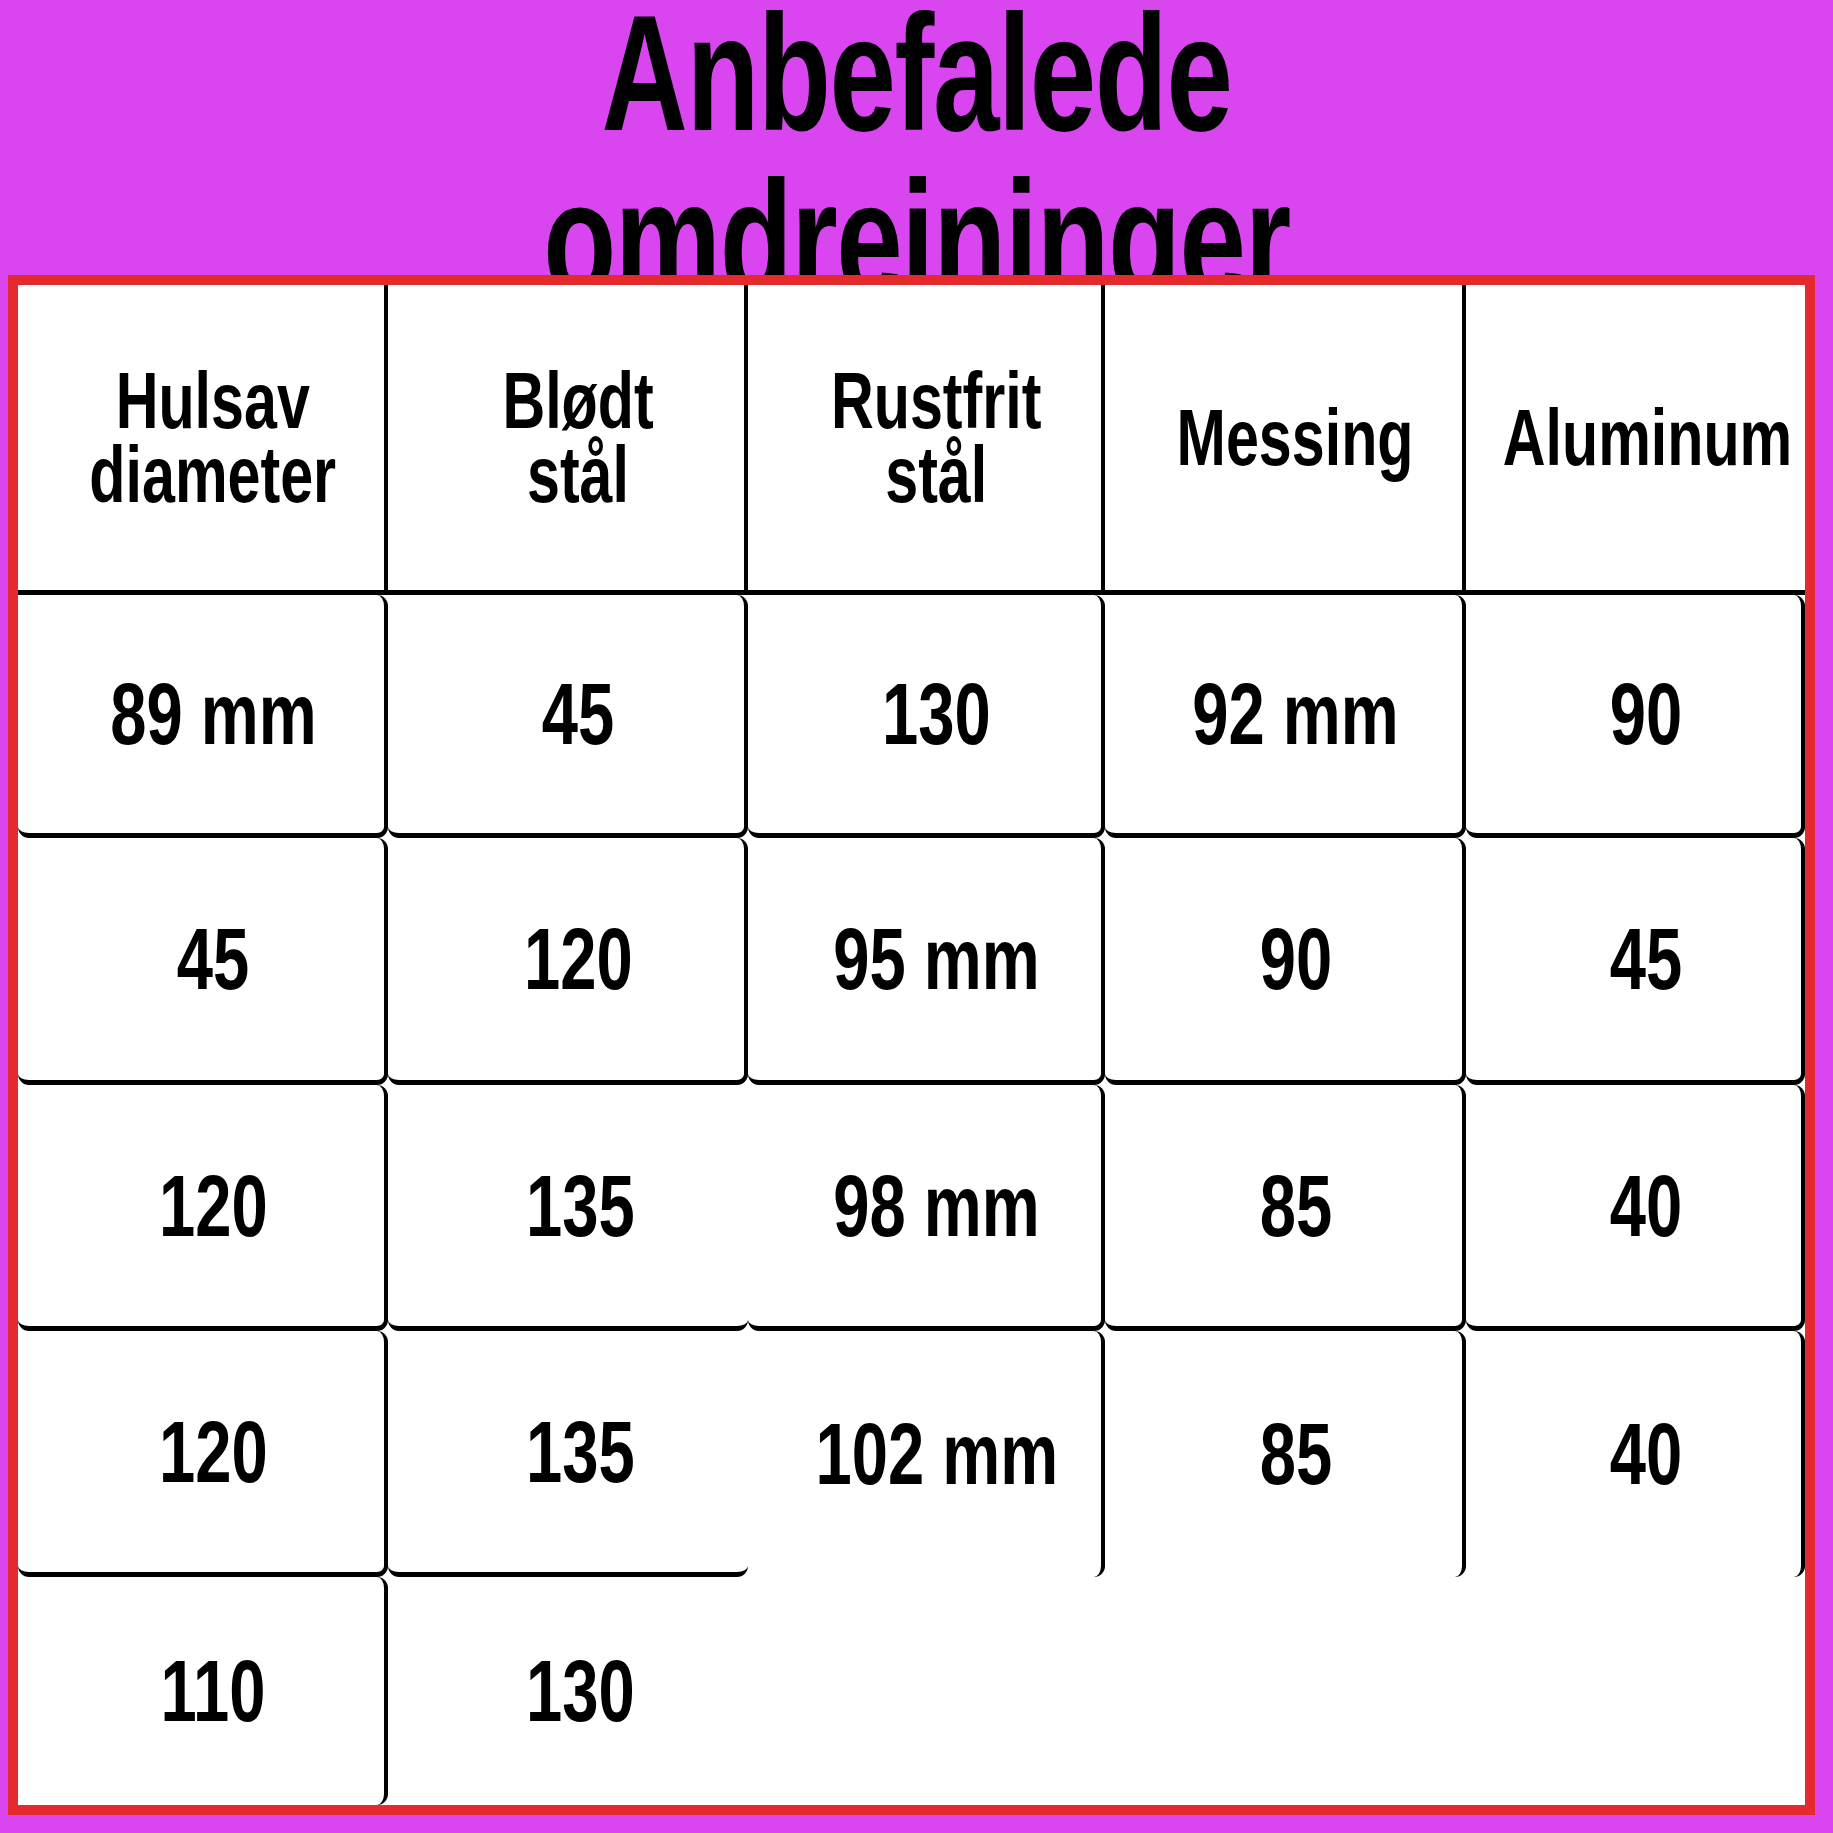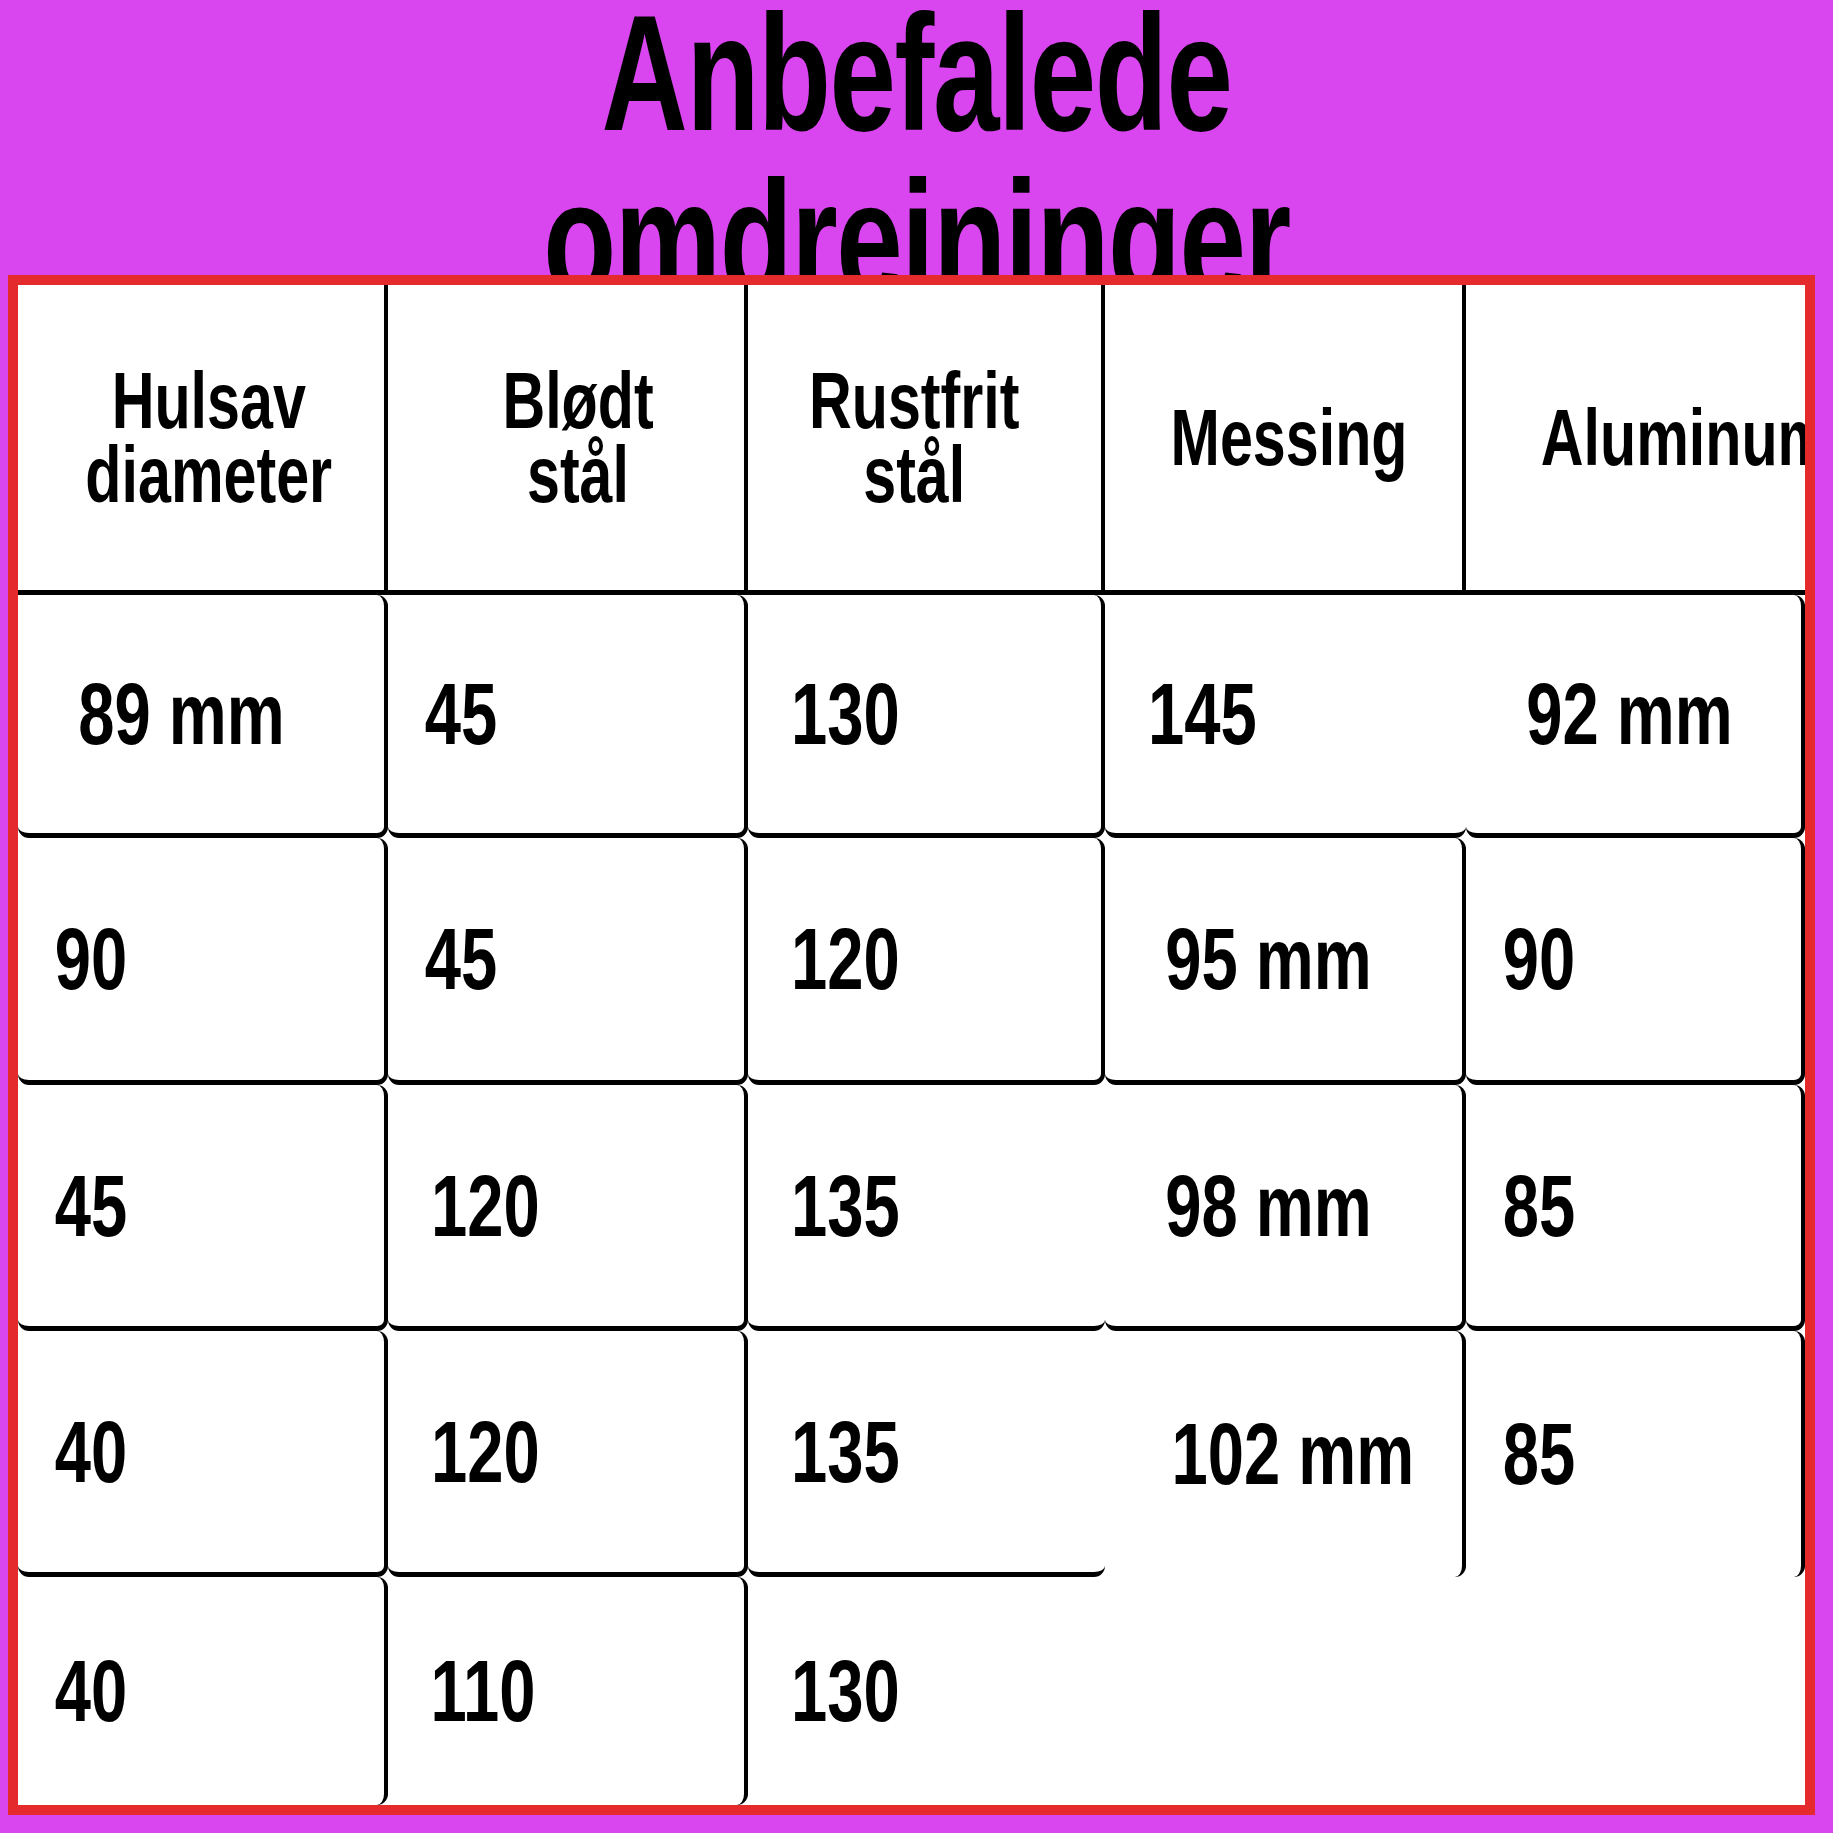--- a/index.html
+++ b/index.html
@@ -48,20 +48,21 @@
     display: grid;
     grid-template-columns: 370px 360px 357px 361px 339px;
     grid-template-rows: 310px 243px 247px 246px 246px 228px;
   }
   .cell {
     box-sizing: border-box;
     border-right: 4px solid #000000;
     border-bottom: 5px solid #000000;
     display: flex;
     align-items: center;
+    justify-content: center;
     overflow: hidden;
     padding-left: 24px;
   }
   .cell.last-col { border-right: none; }
   .cell.last-row { border-bottom: none; }
   .cell.header {
     font-size: 80px;
     font-weight: 700;
     line-height: 0.92;
   }
@@ -100,23 +101,20 @@
       </div>
 
     <div class="cell data">
         <span class="cond">89 mm</span>
       </div>
     <div class="cell data">
         <span class="cond">45</span>
       </div>
     <div class="cell data">
         <span class="cond">130</span>
-      </div>
-    <div class="cell data last-col">
-        <span class="cond">145</span>
       </div>
 
     <div class="cell data">
         <span class="cond">92 mm</span>
       </div>
     <div class="cell data">
         <span class="cond">90</span>
       </div>
     <div class="cell data">
         <span class="cond">45</span>

